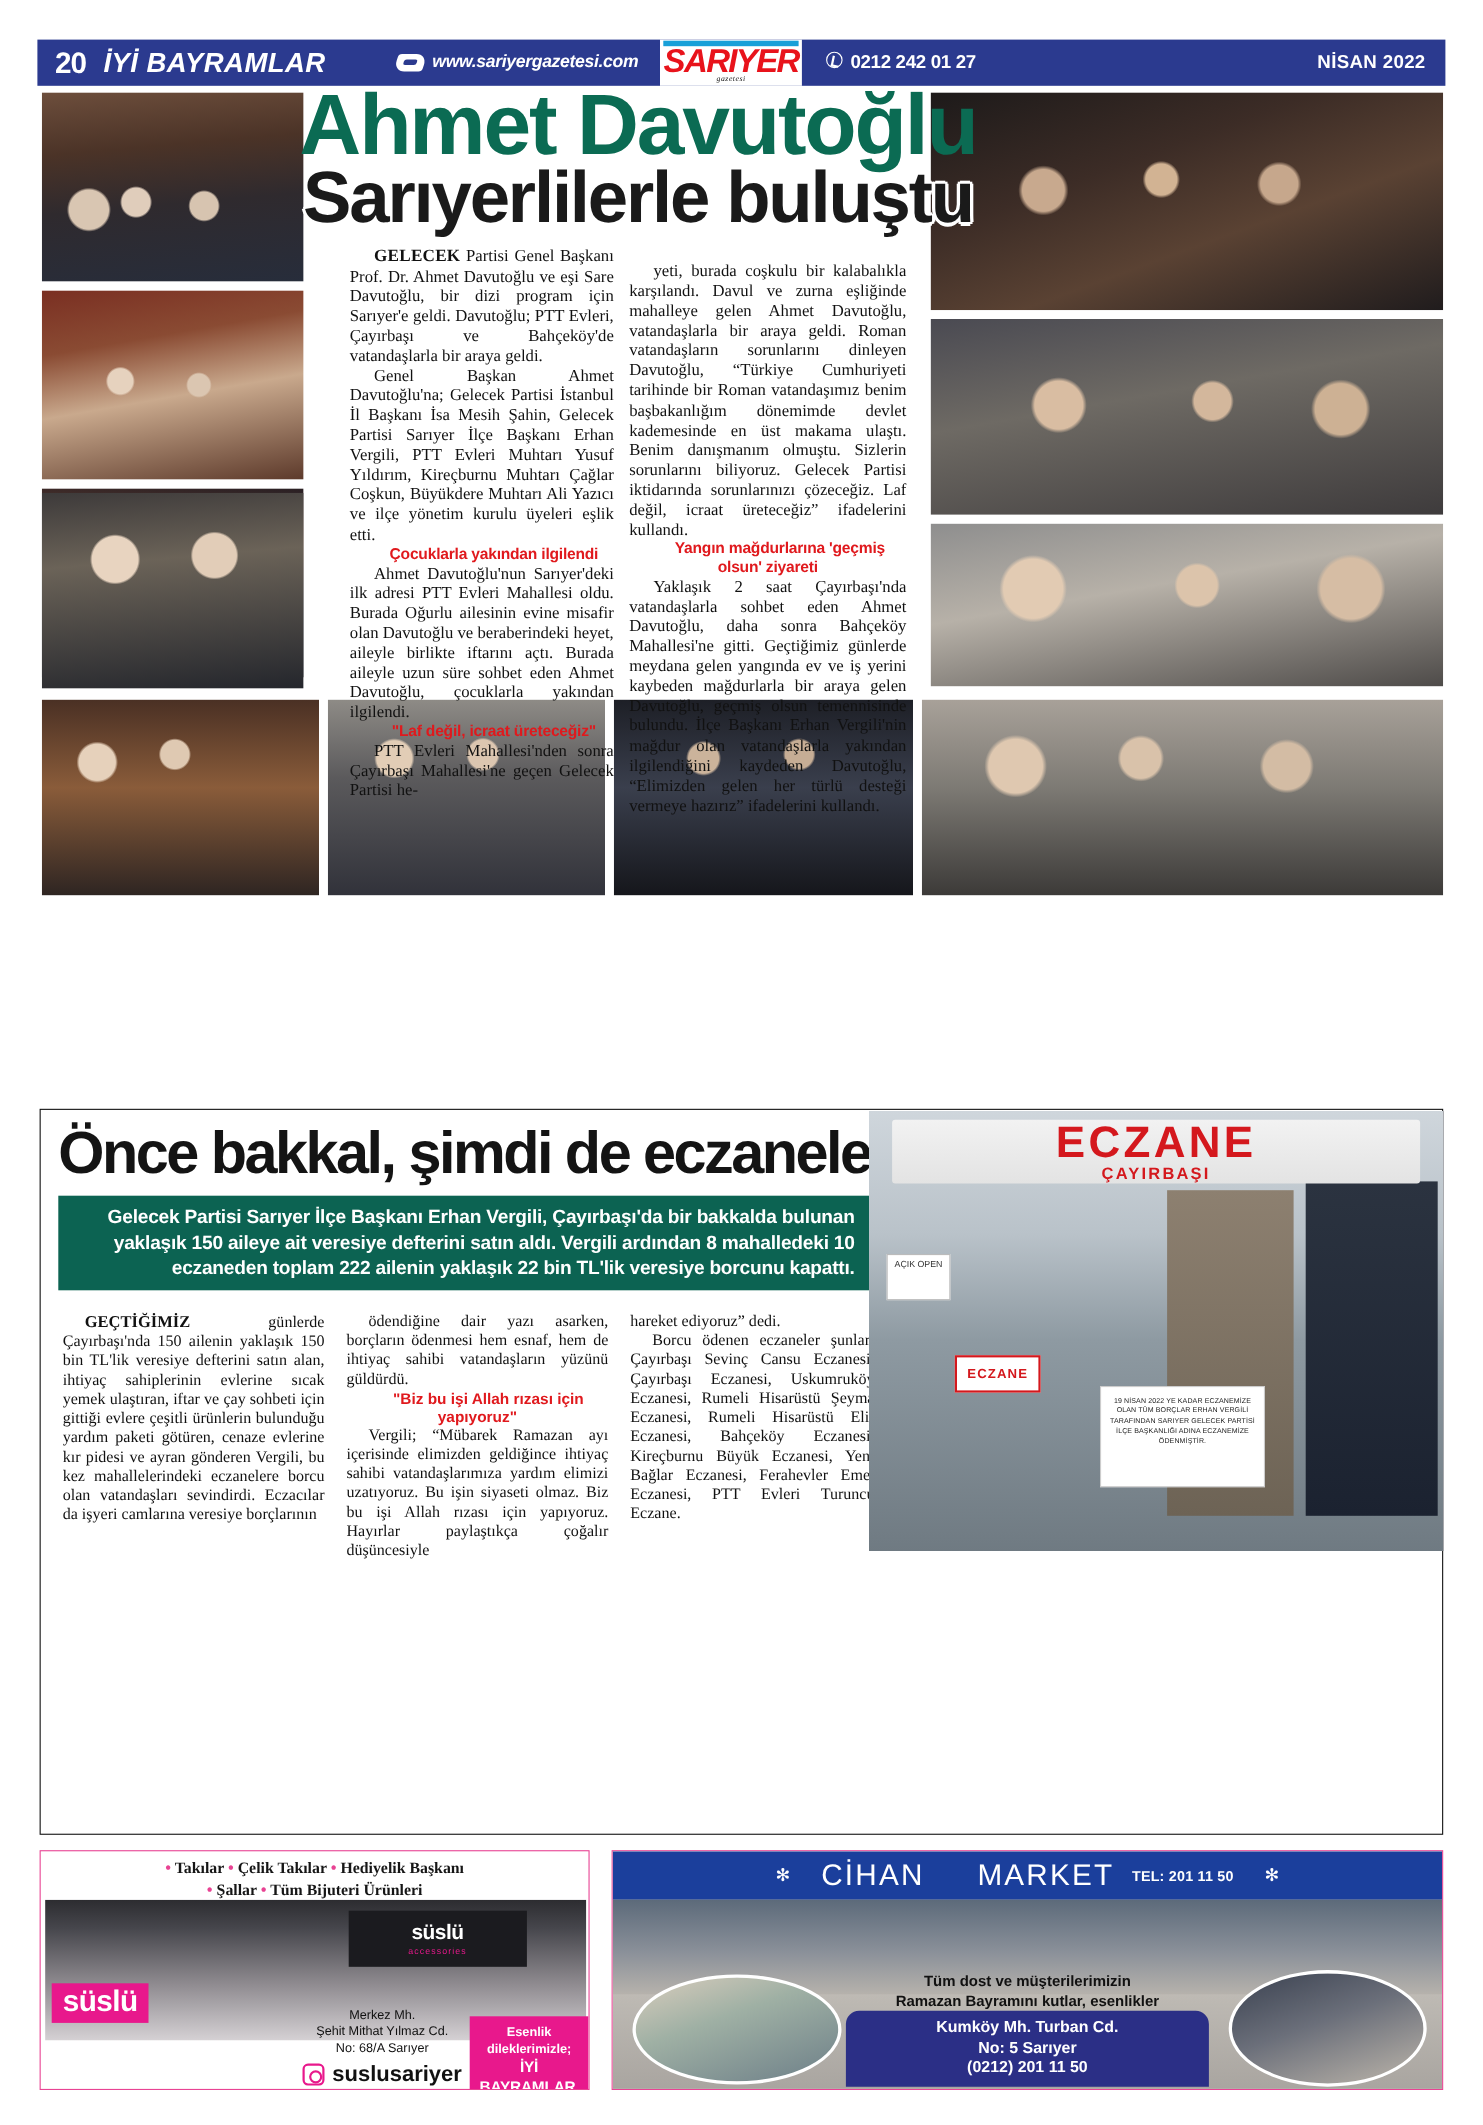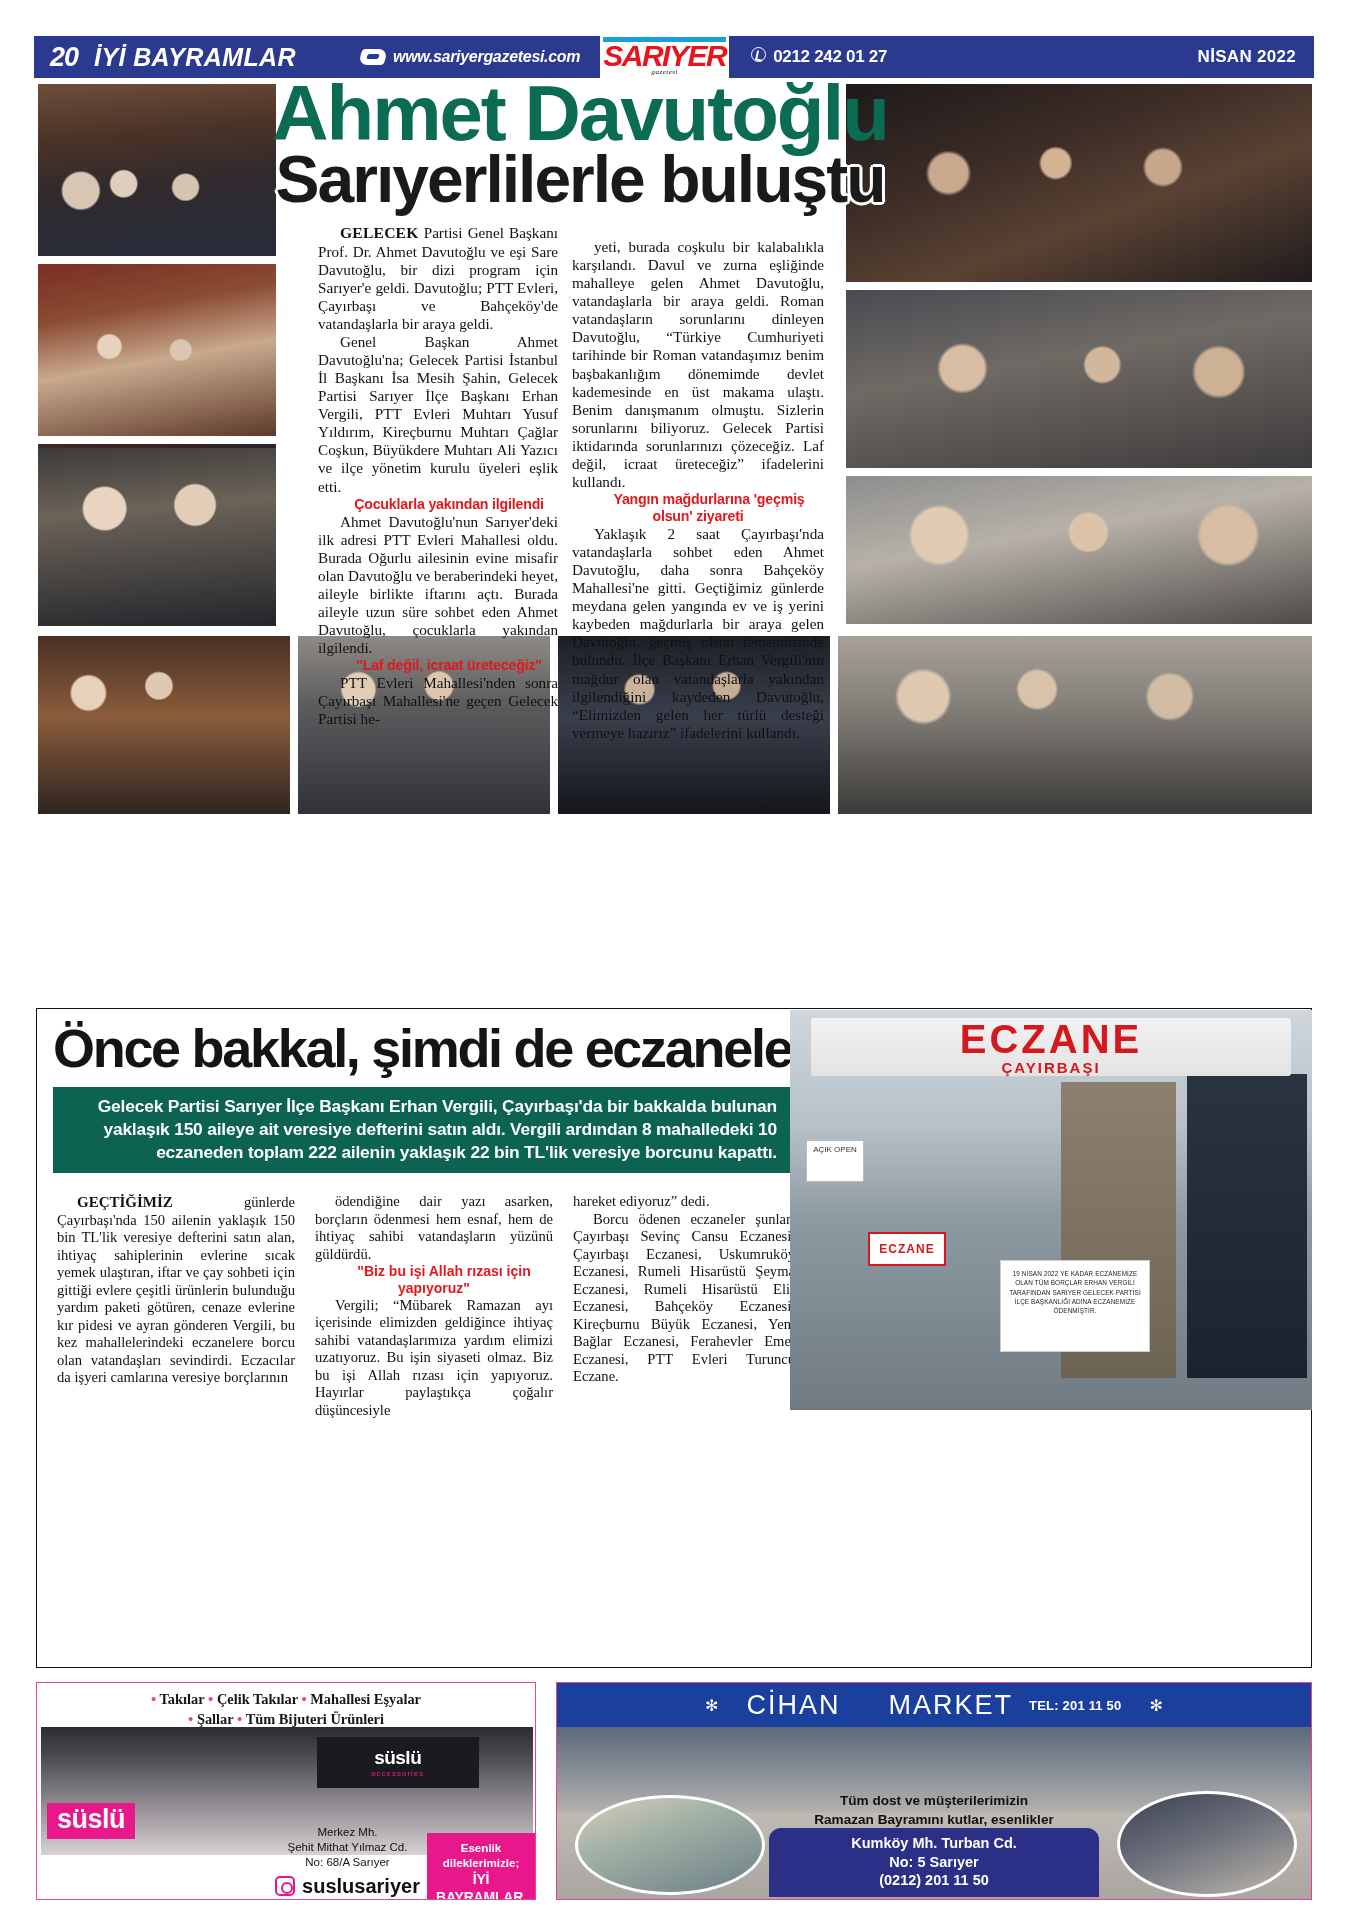--- a/index.html
+++ b/index.html
@@ -13,21 +13,21 @@
   }
   .page { position:relative; width:1348px; height:1932px; padding:0; }
 
   
   .masthead {
     position:absolute; left:34px; top:36px; width:1280px; height:42px;
     background:#2b3a8f; display:flex; align-items:center;
   }
   .mh-page-no {
     font-family:"Liberation Sans", sans-serif;
-    font-weight:bold; font-style:italic; color:#ffffff;
+    font-weight:bold; color:#ffffff;
     font-size:27px; line-height:1; margin-left:16px; letter-spacing:-1px;
   }
   .mh-bayram {
     font-family:"Liberation Sans", sans-serif;
     font-weight:bold; font-style:italic; color:#ffffff;
     font-size:25px; letter-spacing:0.4px; margin-left:16px;
   }
   .mh-web { display:flex; align-items:center; margin-left:64px; }
   .mh-web-icon { width:26px; height:16px; margin-right:7px; position:relative; }
   .mh-web-icon:before{
@@ -405,21 +405,21 @@
     <div class="ecz-note">19 NİSAN 2022 YE KADAR ECZANEMİZE OLAN TÜM BORÇLAR ERHAN VERGİLİ TARAFINDAN SARIYER GELECEK PARTİSİ İLÇE BAŞKANLIĞI ADINA ECZANEMİZE ÖDENMİŞTİR.</div>
   </div>
 
   <div class="ad-left">
     <div class="ad-left-head">
       <span class="dotm">•</span>
       <span>Takılar</span>
       <span class="dotm">•</span>
       <span>Çelik Takılar</span>
       <span class="dotm">•</span>
-      <span>Mahallesi Eşyalar</span>
+      <span>Hediyelik Başkanı</span>
       <br>
       <span class="dotm">•</span>
       <span>Şallar</span>
       <span class="dotm">•</span>
       <span>Tüm Bijuteri Ürünleri</span>
     </div>
 
     <div style="position:absolute; left:4px; top:44px; width:492px; height:128px; overflow:hidden;">
       <div style="position:absolute; inset:0; background:
         linear-gradient(180deg,#2c2c30 0%,#46464c 20%,#8f8b90 60%,#d5d1d4 100%);"></div>

